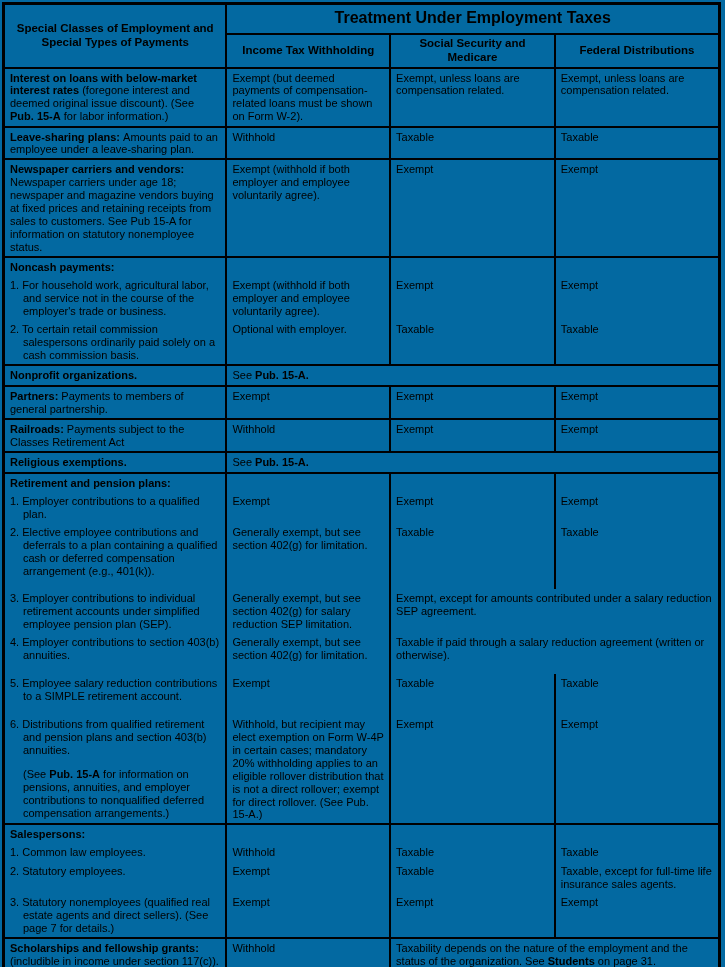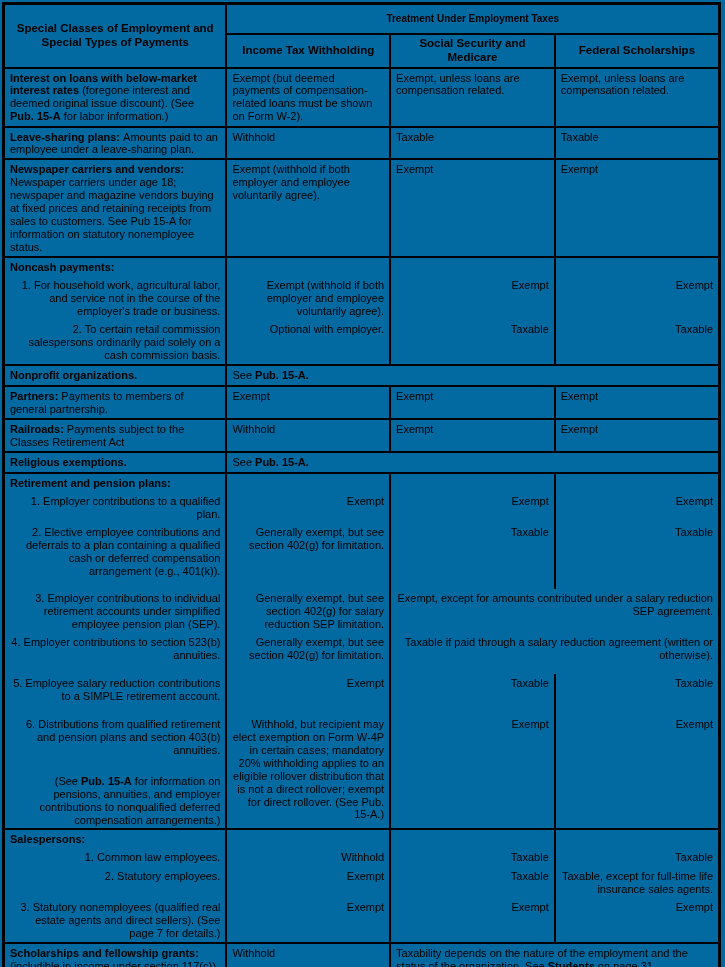--- a/index.html
+++ b/index.html
@@ -34,56 +34,56 @@
     line-height: 1.18;
     text-align: left;
     overflow: hidden;
   }
   th {
     text-align: center;
     vertical-align: middle;
     font-weight: bold;
     padding: 2px 4px;
   }
-  th.top-head { font-size: 10px; }
+  th.top-head { font-size: 16px; }
   th.sub-head { font-size: 11.5px; }
   th.left-head { font-size: 11.5px; }
   .b { font-weight: bold; }
   .item {
     padding-left: 13px;
     text-indent: -13px;
   }
   .note {
     padding-left: 13px;
-    margin-top: 18px;
+    margin-top: 11px;
   }
   
   tr.open > td { border-bottom: none; }
-  tr.cont > td { border-top: none; text-align: right; }
+  tr.cont > td { border-top: none; }
 </style>
 </head>
 <body>
 
 <div class="page">
   <table class="tax-table">
     <colgroup>
       <col class="c1">
         <col class="c2">
         <col class="c3">
         <col class="c4">
     </colgroup>
     <thead>
       <tr style="height:30px;">
         <th class="left-head" rowspan="2">Special Classes of Employment and Special Types of Payments</th>
         <th class="top-head" colspan="3">Treatment Under Employment Taxes</th>
       </tr>
       <tr style="height:34px;">
         <th class="sub-head">Income Tax Withholding</th>
         <th class="sub-head">Social Security and Medicare</th>
-        <th class="sub-head">Federal Scholarships</th>
+        <th class="sub-head">Federal Distributions</th>
       </tr>
     </thead>
     <tbody>
 
       <tr style="height:59px;">
         <td>
             <div><span class="b">Interest on loans with below-market interest rates </span><span>(foregone interest and deemed original issue discount). (See </span><span class="b">Pub. 15-A</span><span> for labor information.)</span></div>
           </td>
         <td>
             <div><span>Exempt (but deemed payments of compensation-related loans must be shown on Form W-2).</span></div>
@@ -253,21 +253,21 @@
           </td>
         <td>
             <div><span>Generally exempt, but see section 402(g) for salary reduction SEP limitation.</span></div>
           </td>
         <td colspan="2">
             <div><span>Exempt, except for amounts contributed under a salary reduction SEP agreement.</span></div>
           </td>
       </tr>
       <tr class="cont open" style="height:41px;">
         <td>
-            <div class="item"><span>4. Employer contributions to section 523(b) annuities.</span></div>
+            <div class="item"><span>4. Employer contributions to section 403(b) annuities.</span></div>
           </td>
         <td>
             <div><span>Generally exempt, but see section 402(g) for limitation.</span></div>
           </td>
         <td colspan="2">
             <div><span>Taxable if paid through a salary reduction agreement (written or otherwise).</span></div>
           </td>
       </tr>
       <tr class="cont open" style="height:41px;">
         <td>

